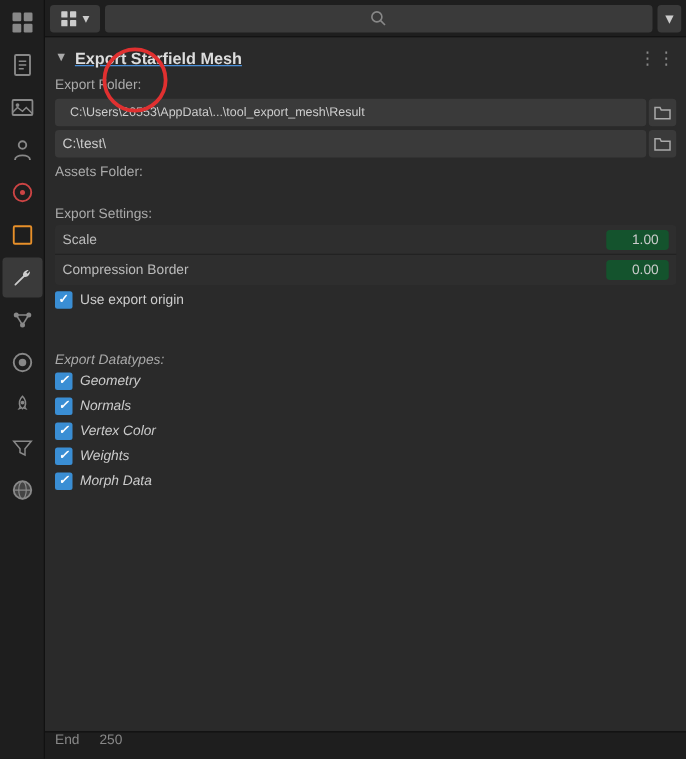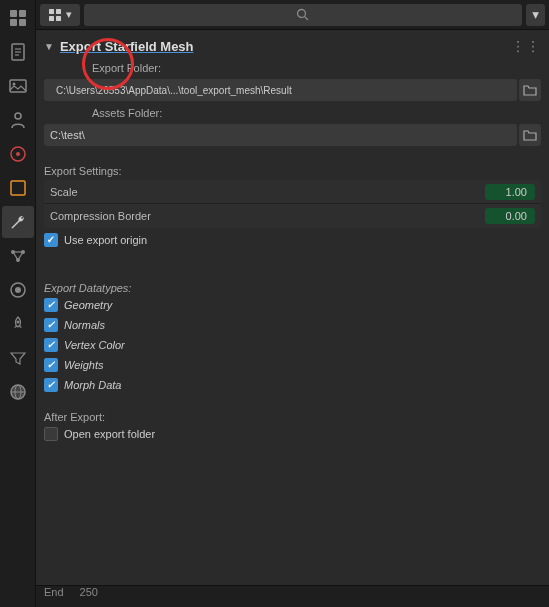--- a/index.html
+++ b/index.html
@@ -146,21 +146,20 @@
       display: flex;
       align-items: center;
       margin-bottom: 3px;
     }
 
     .field-label {
       color: #aaa;
       font-size: 11px;
       min-width: 90px;
       padding: 2px 0;
-      margin-left: 48px;
     }
 
     .field-input-text {
       flex: 1;
       background: #3a3a3a;
       border-radius: 3px;
       height: 22px;
       display: flex;
       align-items: center;
       padding: 0 6px;
@@ -421,33 +420,33 @@
         <div class="field-input-with-btn">
           <div class="field-input-text" style="font-size:10px; overflow:hidden; white-space:nowrap; text-overflow:ellipsis;padding-left:12px;">C:\Users\26553\AppData\...\tool_export_mesh\Result</div>
           <button class="folder-btn">
             <svg width="14" height="12" viewBox="0 0 14 12" fill="none">
               <path d="M1 3 L1 11 L13 11 L13 4 L6 4 L5 2 L1 2 Z" stroke="#aaa" stroke-width="1.2" fill="none"></path>
             </svg>
           </button>
         </div>
       </div>
 
-      <div class="field-row" style="margin-top:4px;">
-        <span class="field-label">Assets Folder:</span>
-      </div>
       <div class="field-row">
         <div class="field-input-with-btn">
           <div class="field-input-text">C:\test\</div>
           <button class="folder-btn">
             <svg width="14" height="12" viewBox="0 0 14 12" fill="none">
               <path d="M1 3 L1 11 L13 11 L13 4 L6 4 L5 2 L1 2 Z" stroke="#aaa" stroke-width="1.2" fill="none"></path>
             </svg>
           </button>
         </div>
       </div>
+      <div class="field-row" style="margin-top:4px;">
+        <span class="field-label">Assets Folder:</span>
+      </div>
     </div>
 
     <div class="section" style="margin-top:6px;">
       <div class="divider-label">Export Settings:</div>
       <div class="settings-block">
         <div class="settings-row">
           <span class="settings-row-label">Scale</span>
           <span class="settings-row-value">1.00</span>
         </div>
         <div class="settings-row">
@@ -497,28 +496,19 @@
       </div>
 
       <div class="checkbox-row">
         <div class="checkbox-box">
           <span class="check">✓</span>
         </div>
         <span class="checkbox-label">Morph Data</span>
       </div>
     </div>
 
-    <div class="section" style="margin-top:4px;">
-      <div class="divider-label">After Export:</div>
-
-      <div class="checkbox-row">
-        <div class="checkbox-box unchecked">
-        </div>
-        <span class="checkbox-label">Open export folder</span>
-      </div>
-    </div>
   </div>
 
   <div class="statusbar">
     <span>End</span>
     <span>250</span>
   </div>
 </div>
 
 </body></html>

